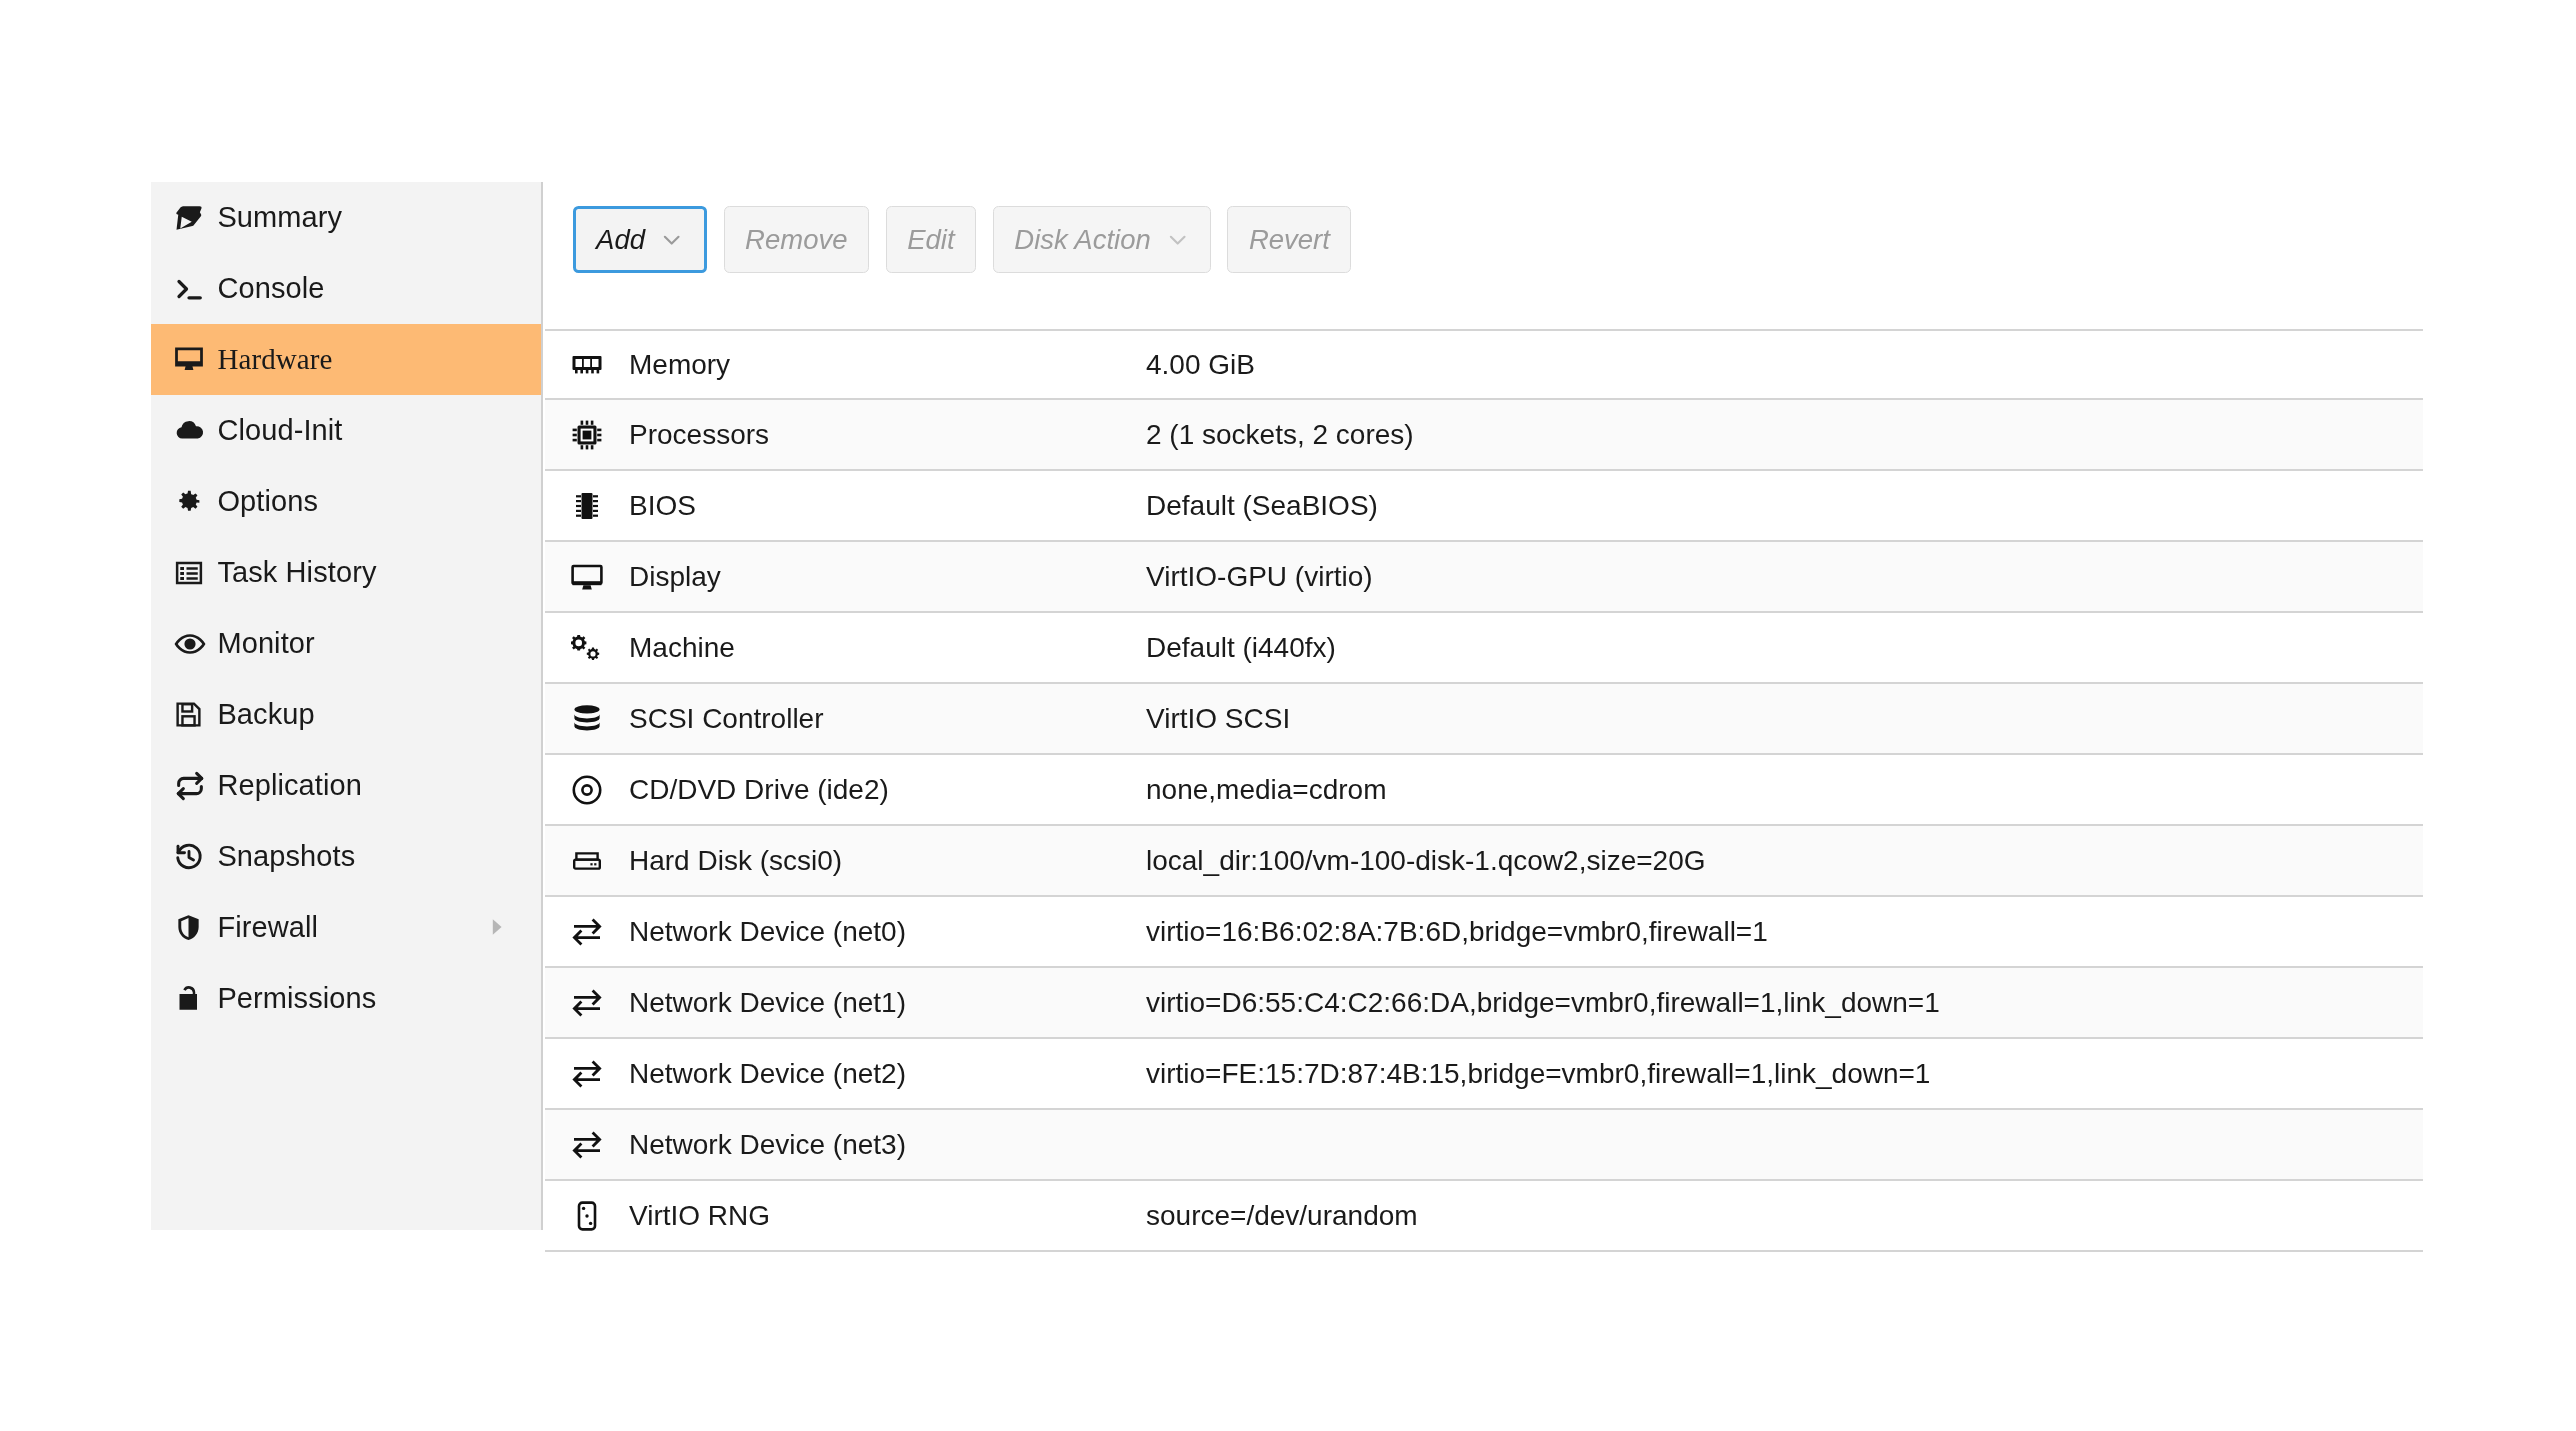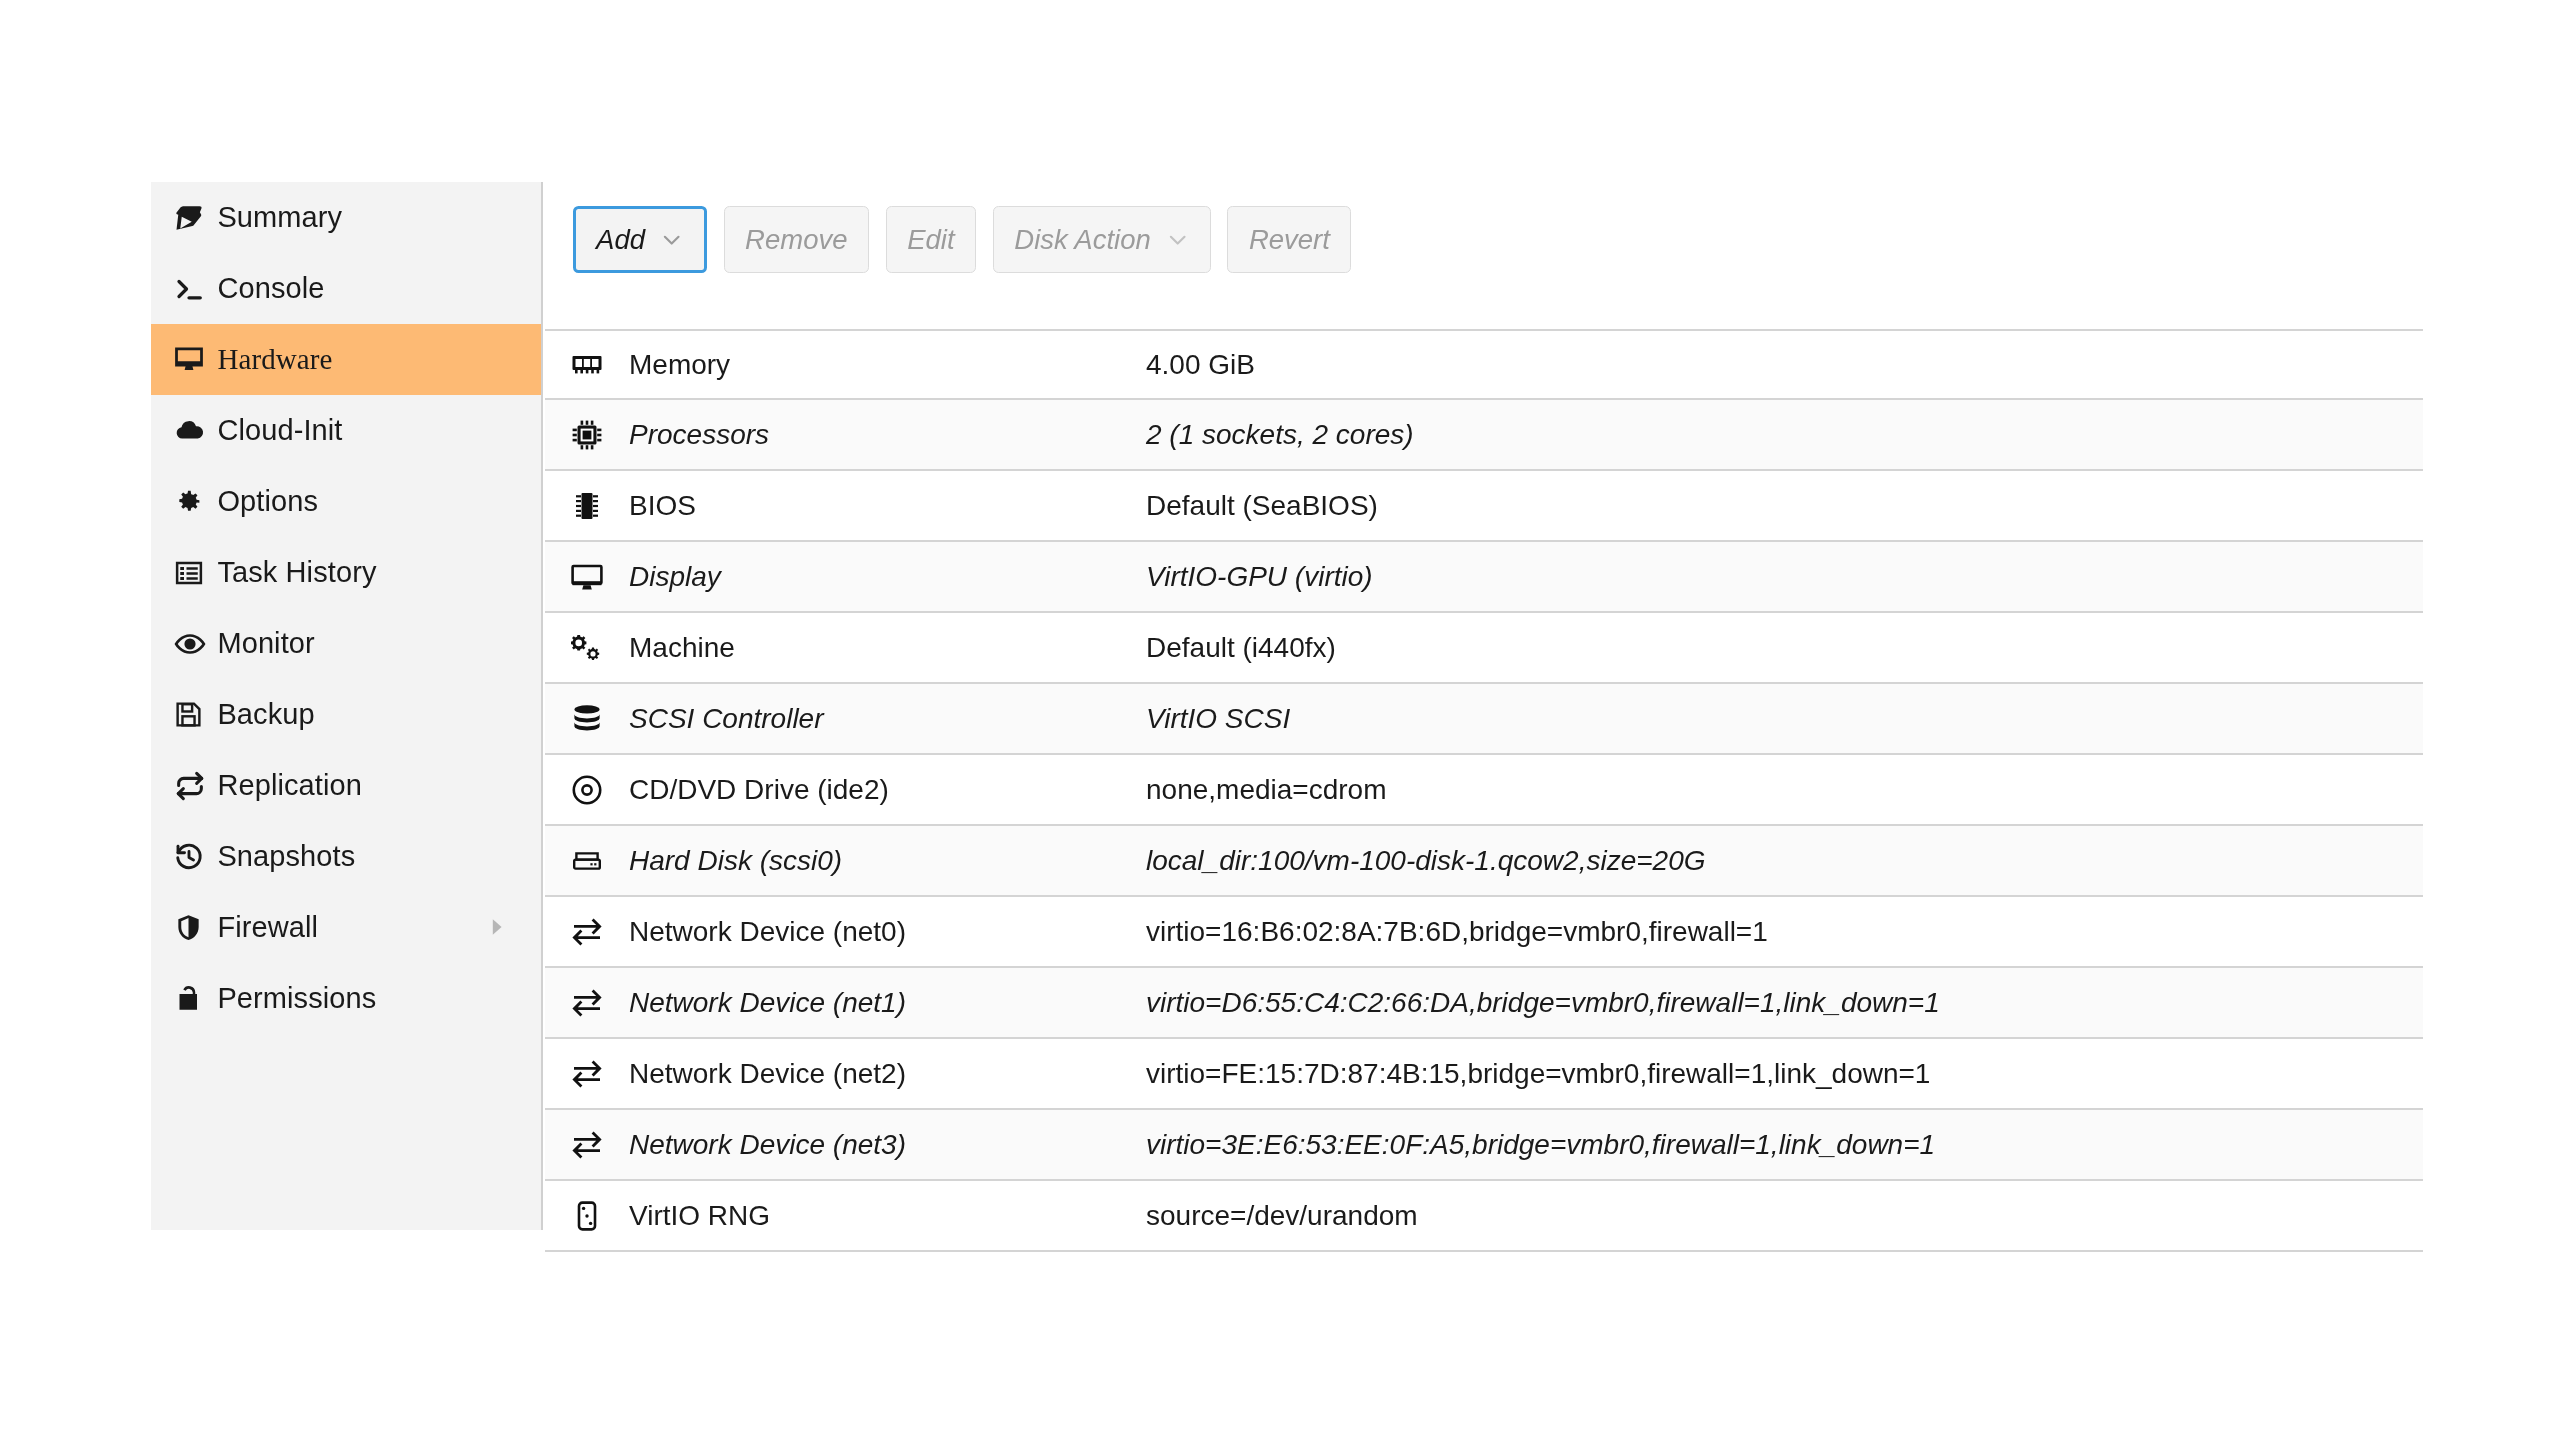--- a/index.html
+++ b/index.html
@@ -102,21 +102,21 @@
   }
   .hrow {
     position: relative;
     display: flex;
     align-items: center;
     height: 71px;
     background: #ffffff;
     border-bottom: 2.1px solid #d4d4d4;
     cursor: pointer;
   }
-  .hrow.alt { background: #fafafa; font-style: italic; }
+  .hrow.alt { background: #fafafa; }
   .hrow:first-child { border-top: 2.1px solid #d4d4d4; }
   .cell-ico {
     flex: 0 0 84px;
     display: flex;
     align-items: center;
     justify-content: center;
     color: #111;
   }
   .cell-ico svg { display: block; }
   .cell-name {
@@ -431,21 +431,20 @@
           <span class="cell-val">virtio=FE:15:7D:87:4B:15,bridge=vmbr0,firewall=1,link_down=1</span>
         </div>
         <div class="hrow alt">
           <span class="cell-ico">
             <svg width="32" height="32" viewBox="0 0 32 32" fill="currentColor">
               <path d="M3 10.6h22.2l-4.6-4.6 2-2 8 8-8 8-2-2 4.6-4.6H3z" transform="translate(0,-1.6)"></path>
               <path d="M29 21.4H6.8l4.6 4.6-2 2-8-8 8-8 2 2-4.6 4.6H29z" transform="translate(0,1.6)"></path>
             </svg>
           </span>
           <span class="cell-name">Network Device (net3)</span>
-          <span class="cell-val">virtio=3E:E6:53:EE:0F:A5,bridge=vmbr0,firewall=1,link_down=1</span>
         </div>
         <div class="hrow">
           <span class="cell-ico">
             <svg width="32" height="32" viewBox="0 0 32 32" fill="none" stroke="currentColor" stroke-width="2.6">
               <rect x="8" y="2.6" width="16" height="26.8" rx="3.4"></rect>
               <circle cx="12.6" cy="8.4" r="1.7" fill="currentColor" stroke="none"></circle>
               <circle cx="16" cy="16" r="1.7" fill="currentColor" stroke="none"></circle>
               <circle cx="19.6" cy="23.4" r="1.7" fill="currentColor" stroke="none"></circle>
             </svg>
           </span>

